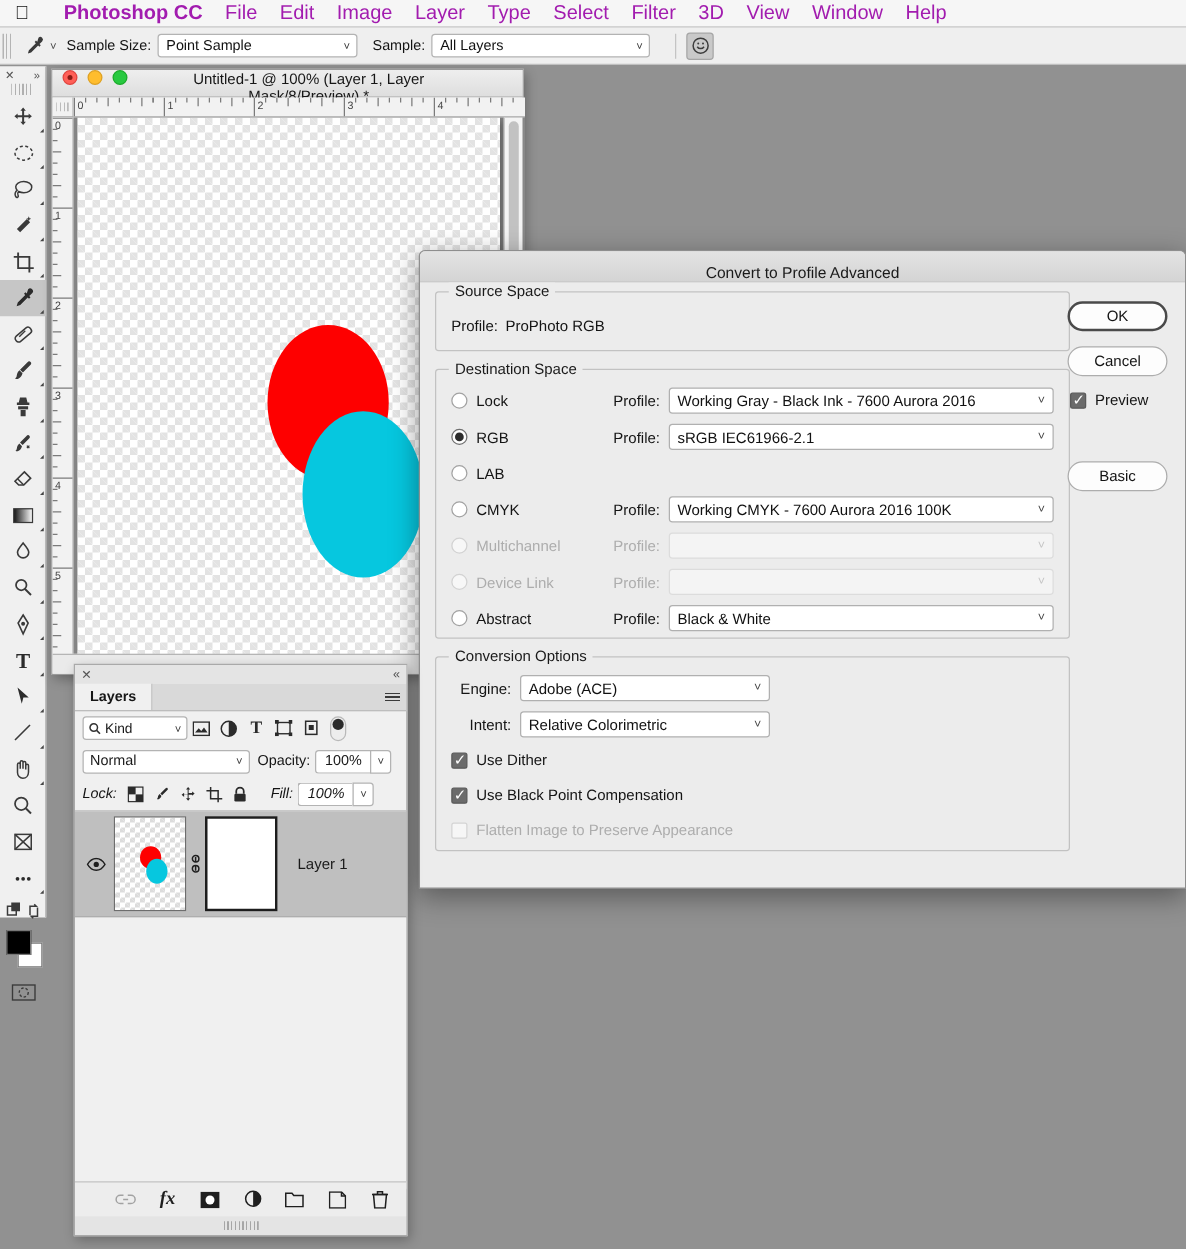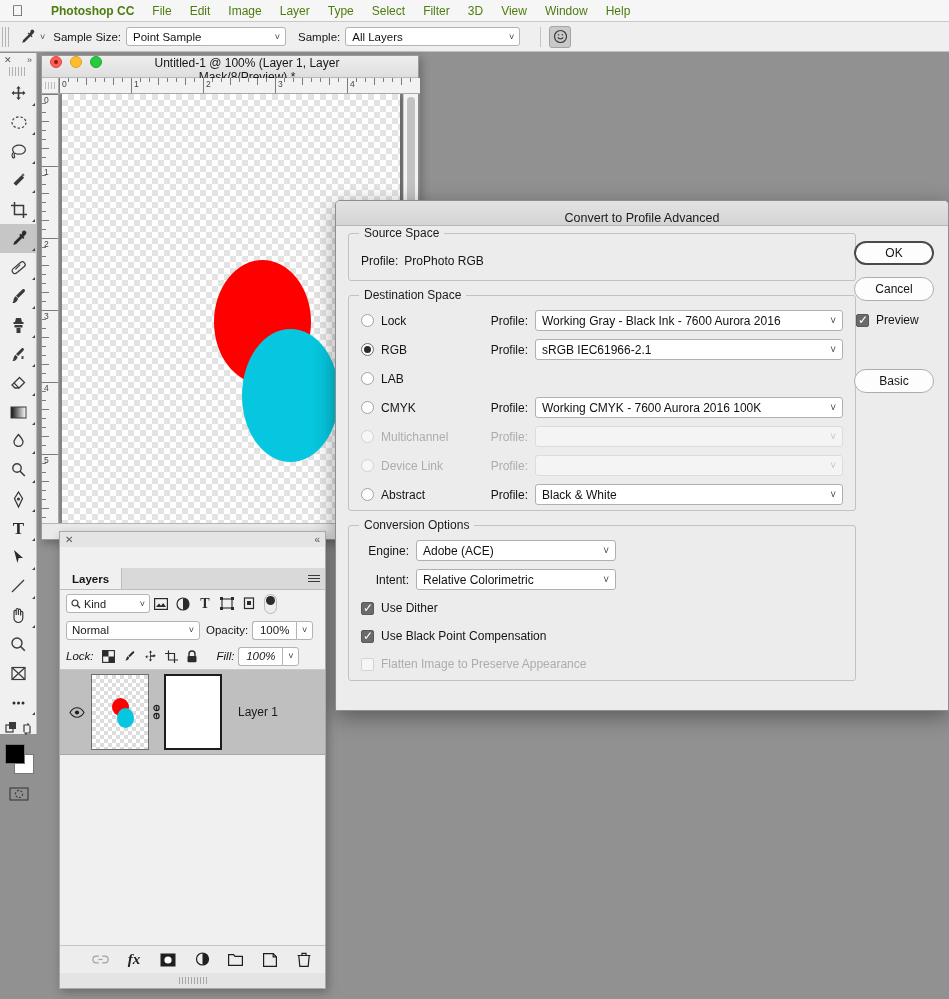--- a/index.html
+++ b/index.html
@@ -12,21 +12,21 @@
   }
   body { background: #919191; position: relative; font-size: 12px; color: #1a1a1a; }
 
   
   .menubar {
     position: absolute; left: 0; top: 0; width: 949px; height: 22px;
     background: #f6f6f6; border-bottom: 1px solid #c8c8c8;
     display: flex; align-items: center; padding-left: 12px;
   }
   .apple-logo { width: 18px; font-size: 15px; line-height: 1; margin-right: 12px; color: #111; }
-  .menubar-item { font-size: 12px; color: #4d7c0f; padding: 0 9px; white-space: nowrap; }
+  .menubar-item { font-size: 16px; color: #a21caf; padding: 0 9px; white-space: nowrap; }
   .menubar-item.app { font-weight: bold; }
 
   
   .optionsbar {
     position: absolute; left: 0; top: 22px; width: 949px; height: 30px;
     background: #efefef; border-bottom: 1px solid #c0c0c0;
     display: flex; align-items: center;
   }
   .grip { width: 9px; height: 20px; margin: 0 3px 0 2px;
     background: repeating-linear-gradient(to right, #b4b4b4 0 1px, transparent 1px 3px); }
@@ -131,21 +131,21 @@
   .layers-panel {
     position: absolute; left: 59px; top: 531px; width: 267px; height: 458px;
     background: #f0f0f0; border: 1px solid #a9a9a9;
     box-shadow: 2px 3px 9px rgba(0,0,0,0.28);
   }
   .lp-topbar { height: 15px; display: flex; align-items: center; justify-content: space-between;
     padding: 0 5px; background: #e4e4e4; }
   .lp-close { font-size: 10px; color: #555; }
   .lp-collapse { font-size: 10px; color: #555; }
   .lp-tabrow { height: 22px; background: #d9d9d9; display: flex; align-items: stretch;
-    border-bottom: 1px solid #bdbdbd; margin-top: 21px; }
+    border-bottom: 1px solid #bdbdbd; }
   .lp-tab { background: #f0f0f0; padding: 0 12px; display: flex; align-items: center;
     font-size: 11.5px; font-weight: bold; color: #161616; border-right: 1px solid #bdbdbd; }
   .lp-menu { margin-left: auto; width: 22px; display: flex; align-items: center; justify-content: center; }
   .lp-menu i { display: block; width: 12px; height: 8px;
     background: repeating-linear-gradient(to bottom, #3a3a3a 0 1px, transparent 1px 3px); }
 
   .lp-filter { height: 27px; display: flex; align-items: center; padding: 0 6px; gap: 0; }
   .kind-box { width: 84px; height: 19px; background: #fff; border: 1px solid #b3b3b3;
     border-radius: 3px; display: flex; align-items: center; padding: 0 4px; position: relative; font-size: 11px; }
   .kind-box .cv { position: absolute; right: 4px; font-size: 9px; color: #333; }

